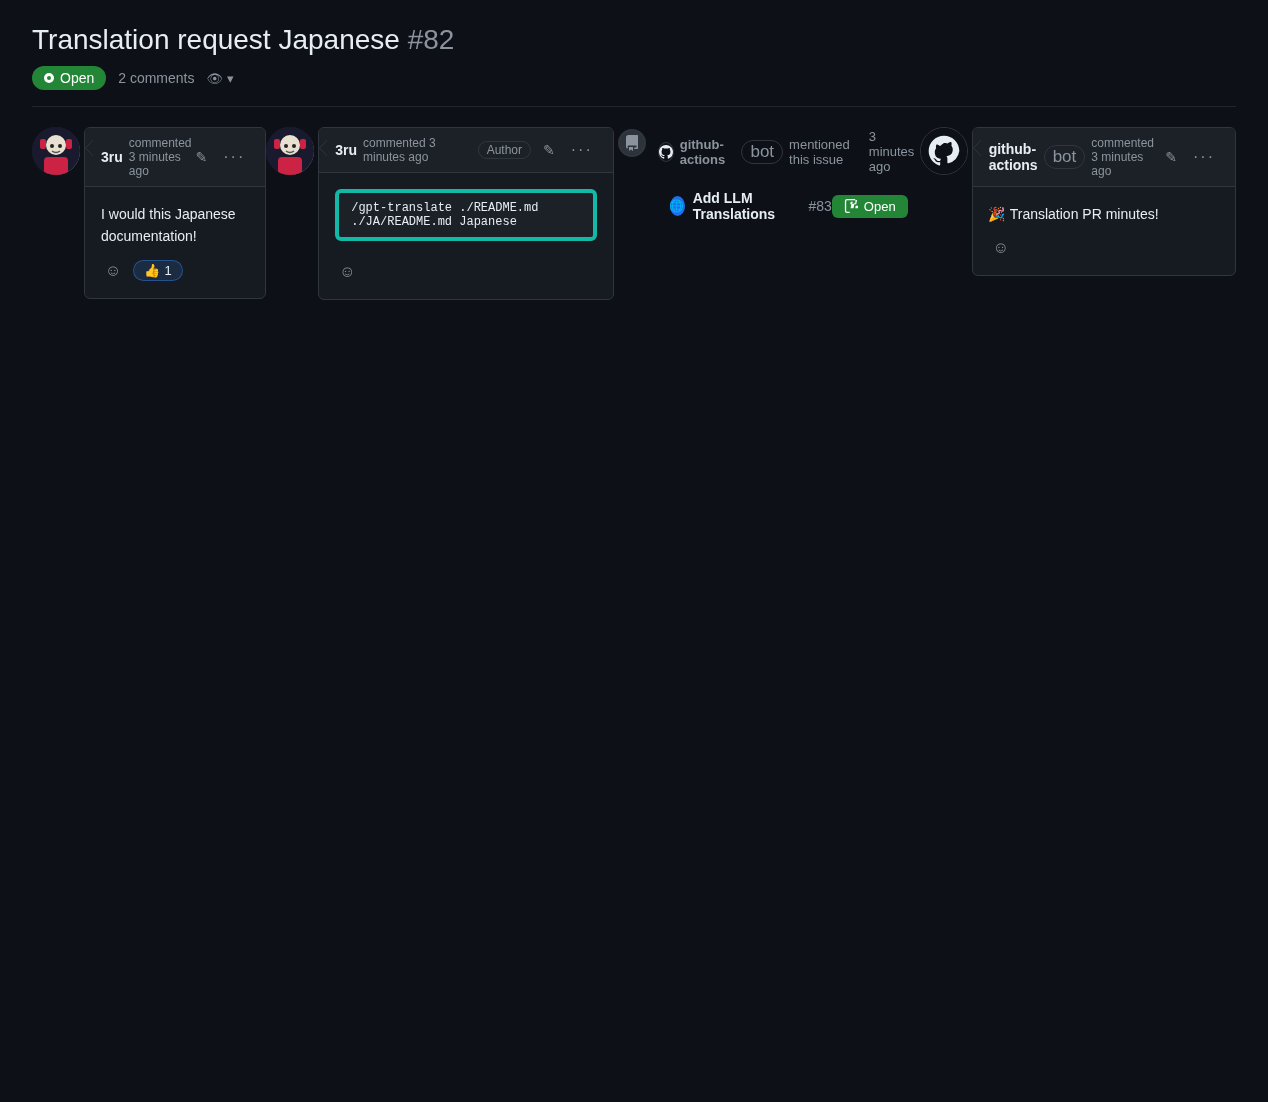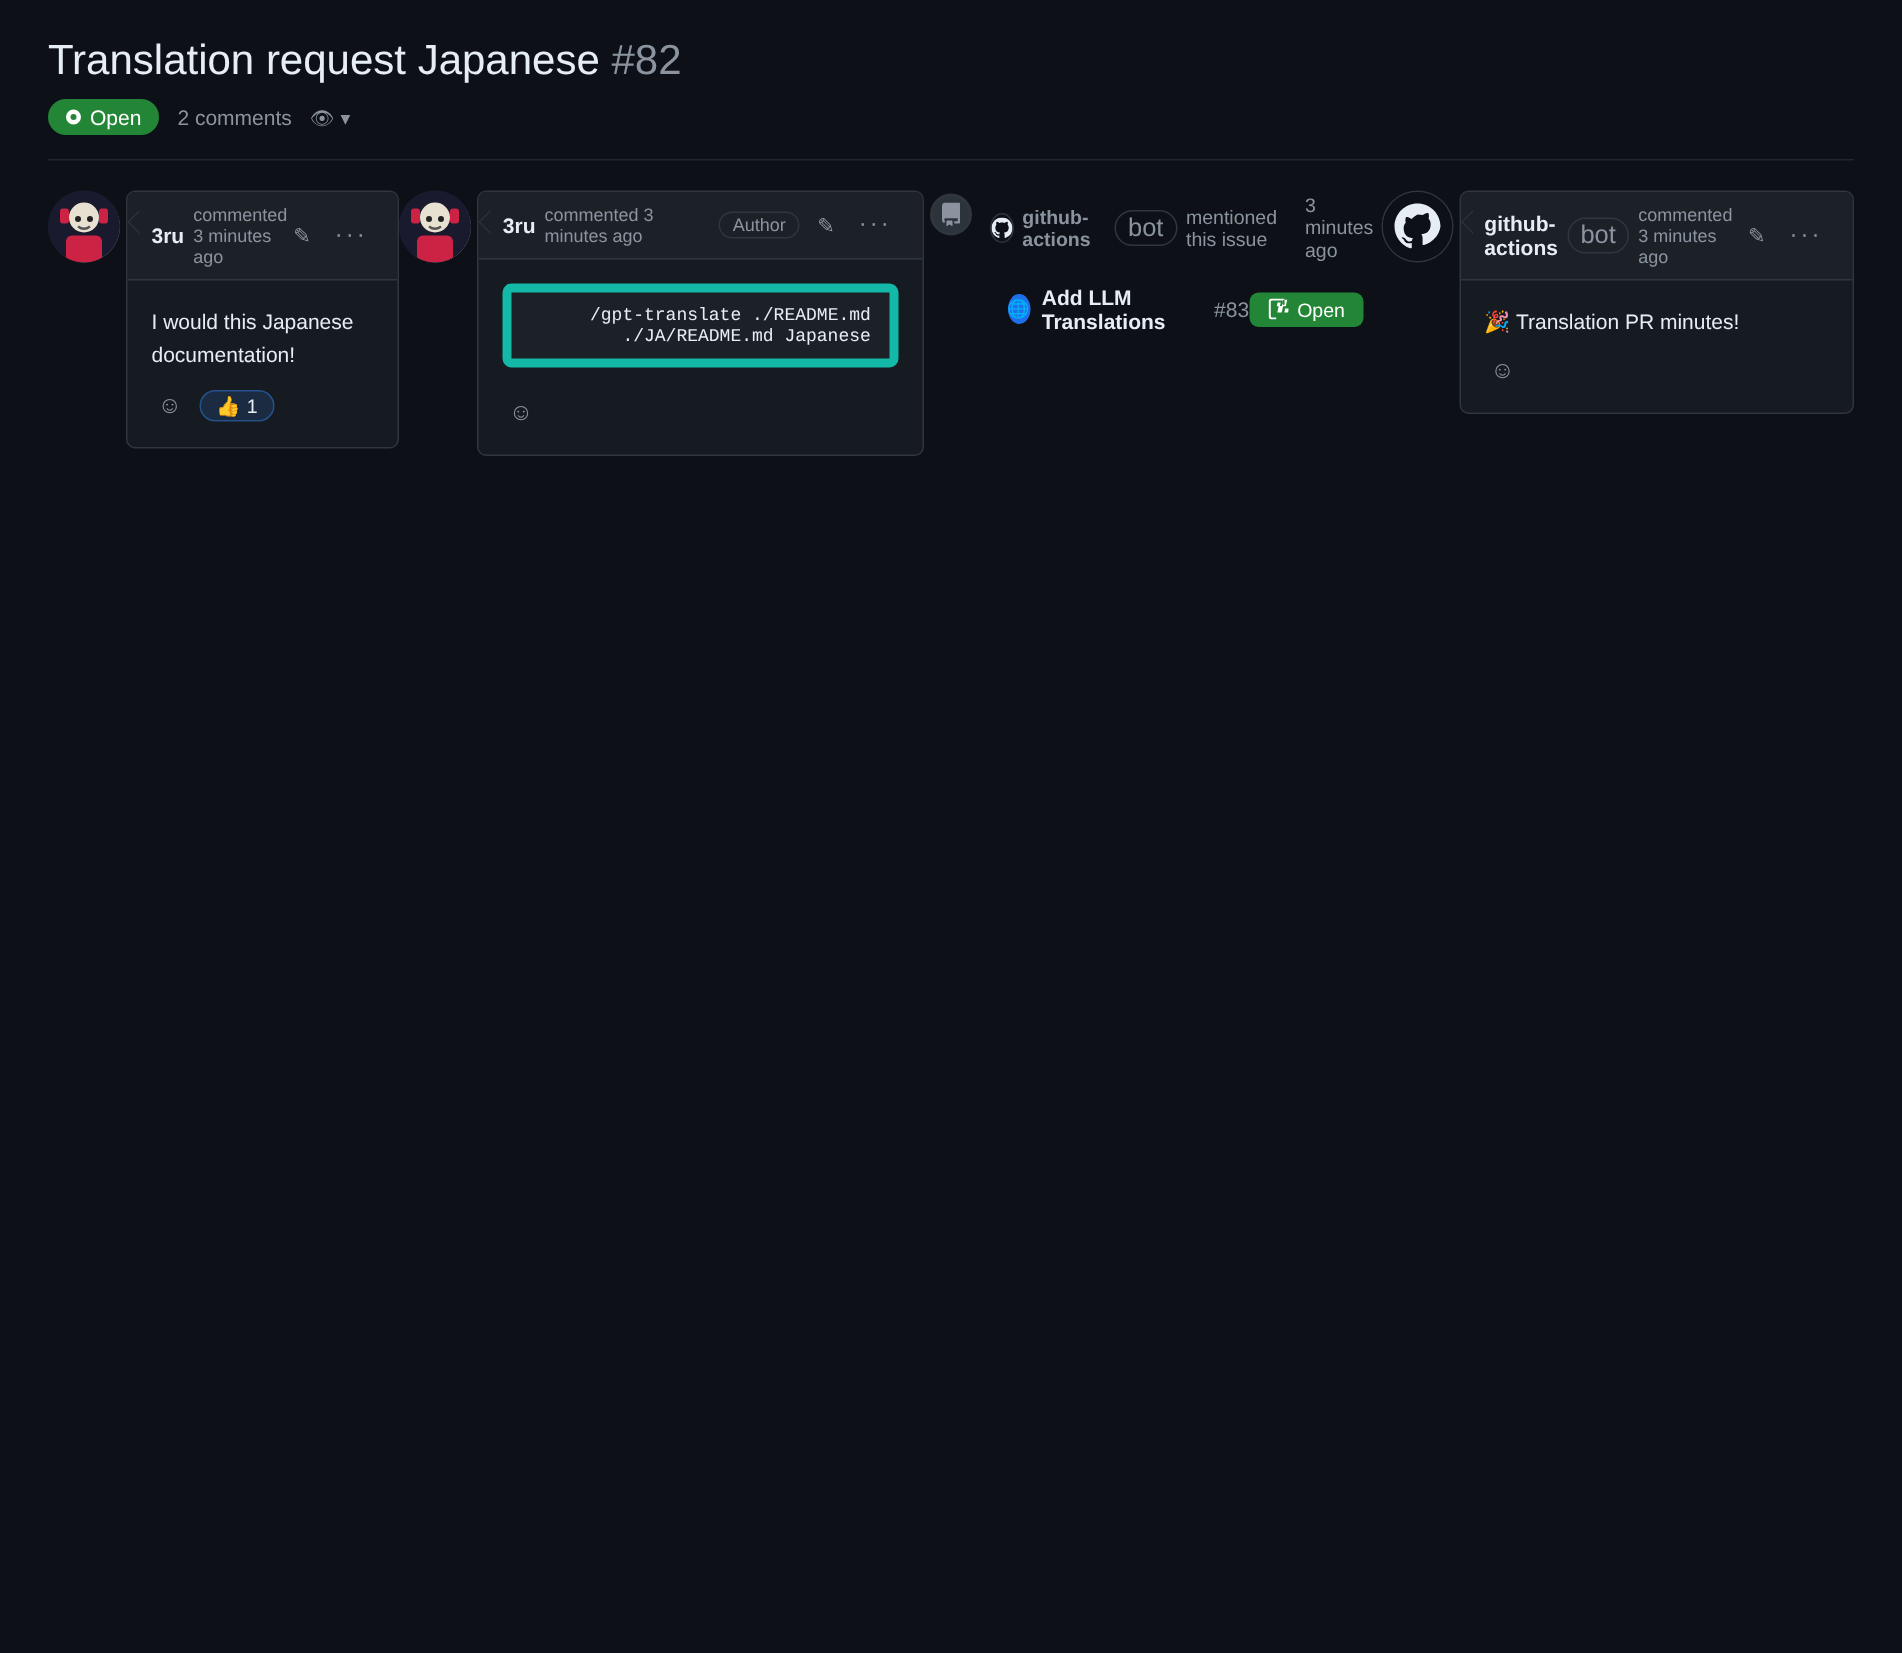--- a/index.html
+++ b/index.html
@@ -217,29 +217,28 @@
       border: 1px solid rgba(56, 139, 253, 0.4);
       border-radius: 20px;
       padding: 2px 10px;
       font-size: 13px;
       color: #e6edf3;
       cursor: pointer;
     }
 
     .code-block {
       background: #1c2128;
-      border: 6px solid #14b8a6;
+      border: 4px solid #14b8a6;
       border-radius: 6px;
       padding: 8px 12px;
       font-family: "SFMono-Regular", Consolas, "Liberation Mono", Menlo, monospace;
       font-size: 12px;
       color: #e6edf3;
       margin-bottom: 12px;
       display: inline-block;
-      text-align: right;
     }
 
     
     .mention-row {
       display: flex;
       align-items: flex-start;
       gap: 12px;
       margin-bottom: 16px;
       padding-left: 4px;
     }

